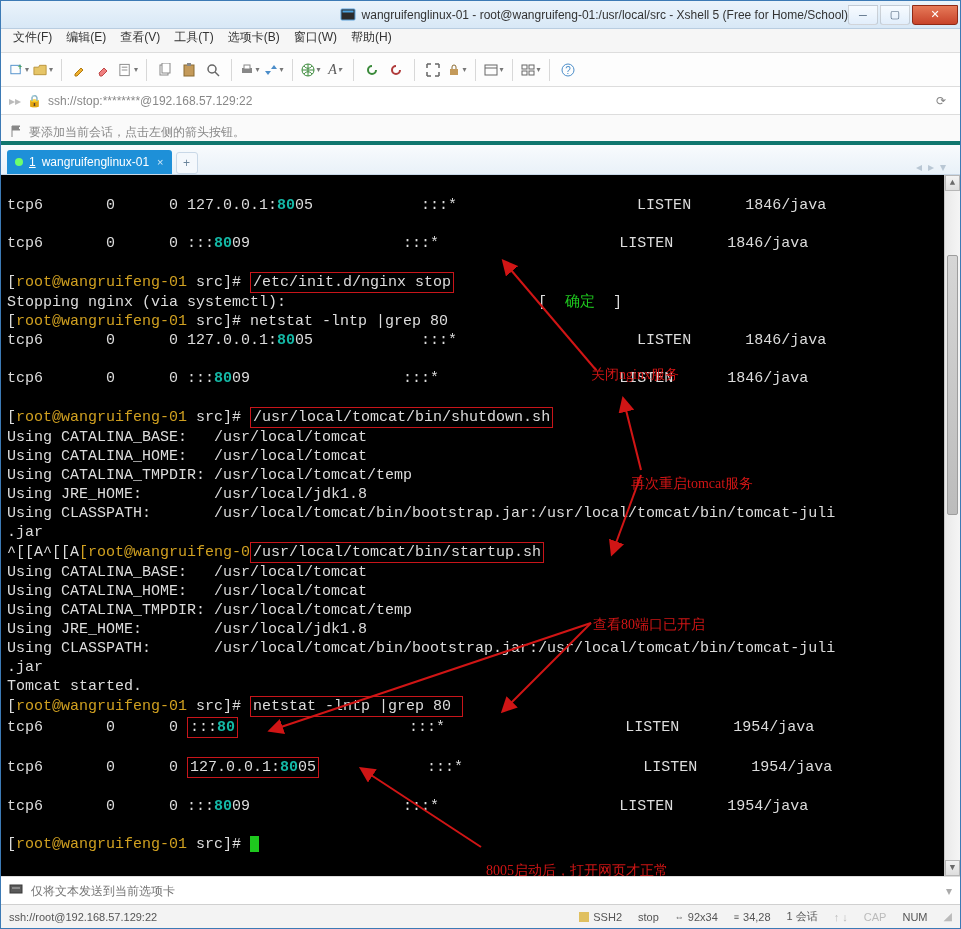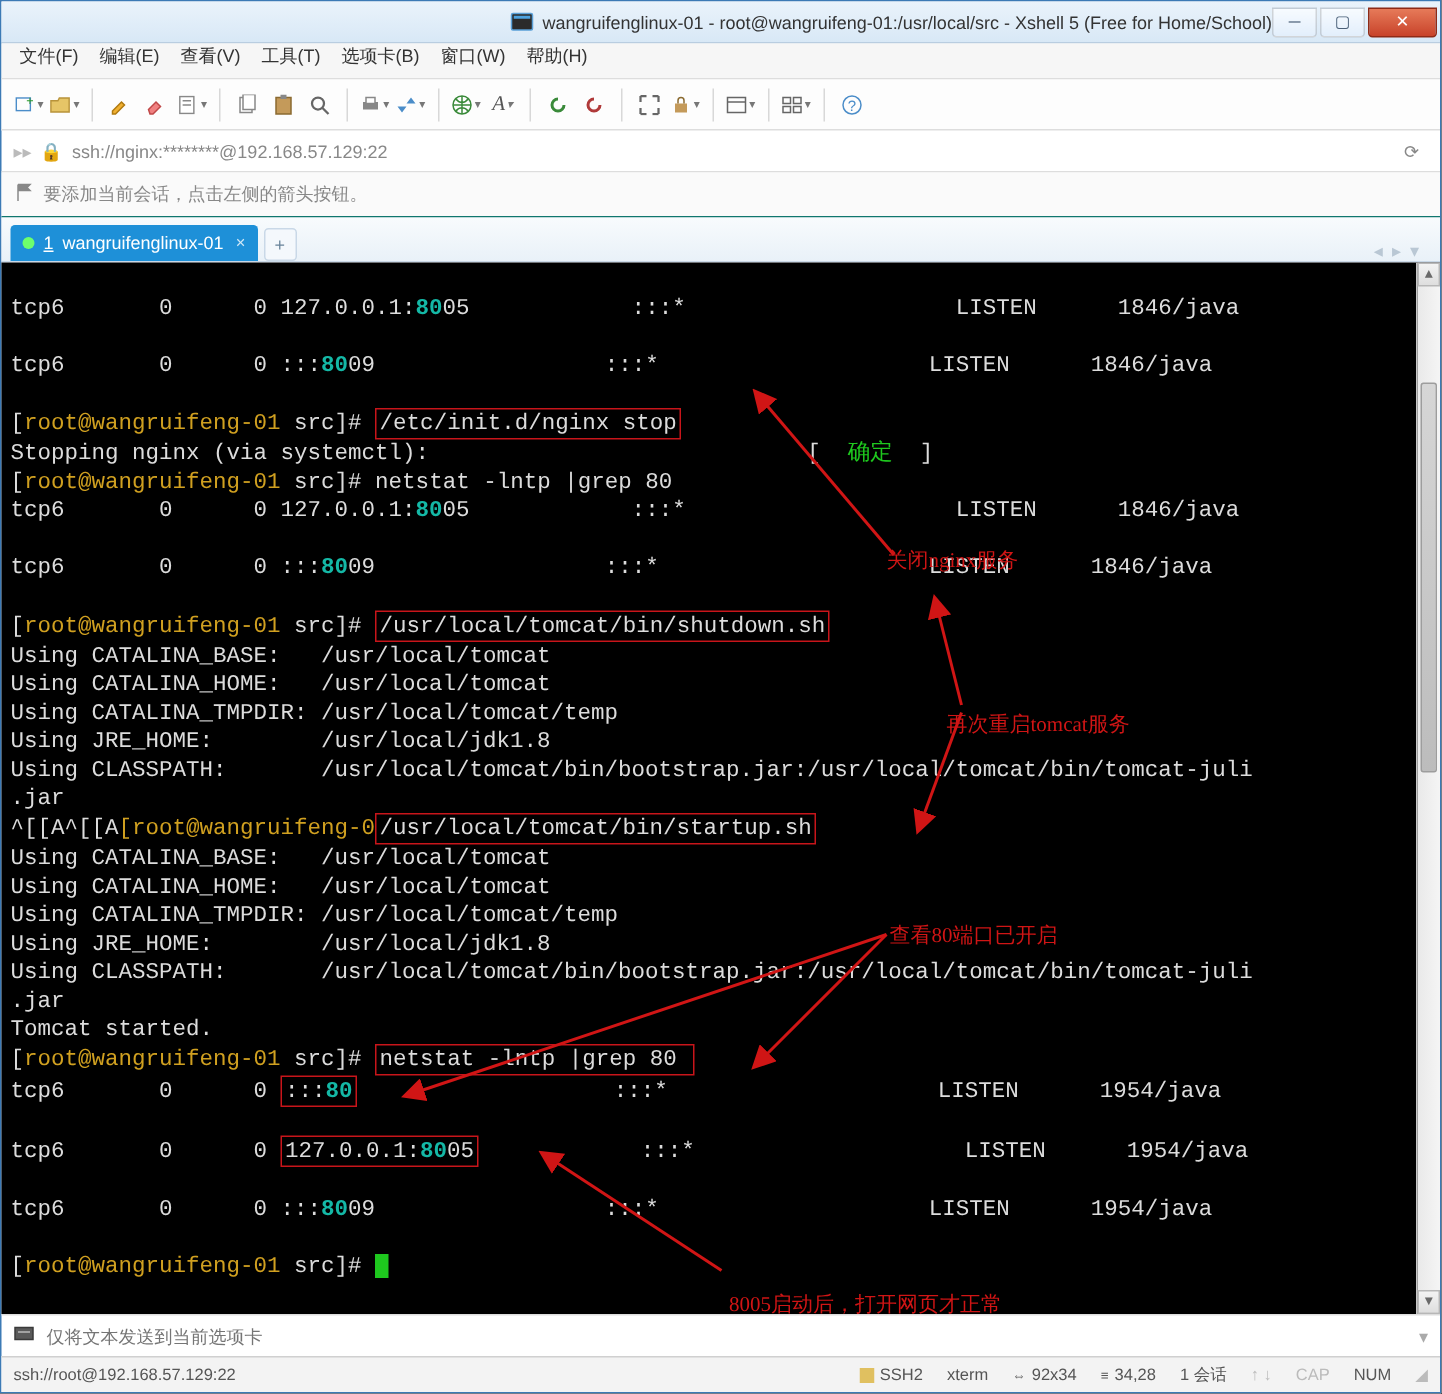--- a/index.html
+++ b/index.html
@@ -19,21 +19,21 @@
   
   .toolbar { height: 34px; display: flex; align-items: center; gap: 4px; padding: 0 8px; border-bottom: 1px solid #ddd; background:#fdfdfd; }
   .tool-sep { width:1px; height:22px; background:#d8d8d8; margin:0 4px; }
   .tool-btn { width: 20px; height: 20px; display:flex; align-items:center; justify-content:center; color:#555; border-radius:2px; }
   .tool-drop::after { content:"▾"; font-size:8px; margin-left:1px; color:#777; }
   
   .address-bar { height: 28px; display:flex; align-items:center; gap:6px; padding:0 8px; border-bottom:1px solid #ddd; color:#888; }
   .addr-text { flex:1; }
   .addr-reload { color:#888; padding:0 6px; }
   
-  .hint-bar { height: 30px; display:flex; align-items:center; padding:0 8px; gap:6px; color:#888; border-bottom:1px solid #0f766e; background:#fafafa;}
+  .hint-bar { height: 30px; display:flex; align-items:flex-end; padding:0 8px; gap:6px; color:#888; border-bottom:4px solid #0f766e; background:#fafafa;}
   
   .tabs-row { height: 30px; display:flex; align-items:flex-end; padding:0 6px; background: linear-gradient(#f8fbfd,#e9f1f8); border-bottom:1px solid #c9d8e7; }
   .tab { background:#1e90d8; color:#fff; height:24px; display:flex; align-items:center; padding:0 8px; border-radius:3px 3px 0 0; gap:6px; font-size:12px; }
   .tab .dot { width:8px; height:8px; border-radius:50%; background:#6dff6d; }
   .tab .x { color: rgba(255,255,255,.8); font-size:11px; margin-left:2px;}
   .tab-add { width:22px; height:22px; background:#f4f8fc; border:1px solid #c9d8e7; border-radius:3px; display:flex; align-items:center; justify-content:center; margin-left:4px; color:#6a849b; }
   .tabs-spacer { flex:1; }
   .tab-scroll { color:#b9c7d4; padding:0 8px; display:flex; gap:6px; align-items:center;}
   
   
@@ -207,21 +207,21 @@
         <svg width="14" height="14" viewBox="0 0 14 14">
           <circle cx="7" cy="7" r="6" fill="none" stroke="#4b8dc9"></circle>
           <text x="7" y="11" font-size="10" text-anchor="middle" fill="#4b8dc9">?</text>
         </svg>
       </span>
   </div>
 
   <div class="address-bar">
     <span style="color:#bbb">▸▸</span>
     <span>🔒</span>
-    <span class="addr-text">ssh://nginx:********@192.168.57.129:22</span>
+    <span class="addr-text">ssh://stop:********@192.168.57.129:22</span>
     <span class="addr-reload">⟳</span>
   </div>
 
   <div class="hint-bar">
     <span>
       <svg width="14" height="14" viewBox="0 0 14 14">
           <path d="M3 2v11M3 2h8l-2 2 2 2H3" fill="#888" stroke="#888"></path>
         </svg>
     </span>
     <span>要添加当前会话，点击左侧的箭头按钮。</span>
@@ -320,21 +320,21 @@
   <div class="status-bar">
     <span>ssh://root@192.168.57.129:22</span>
     <span class="spacer"></span>
     <span class="status-chunk">
         <svg width="10" height="10">
           <rect width="10" height="10" fill="#e0c060"></rect>
         </svg>
         <span>SSH2</span>
       </span>
     <span class="status-chunk">
-        <span>xterm</span>
+        <span>stop</span>
       </span>
     <span class="status-chunk">
         <span style="font-size:9px">⇔</span>
         <span>92x34</span>
       </span>
     <span class="status-chunk">
         <span style="font-size:9px">≡</span>
         <span>34,28</span>
       </span>
     <span class="status-chunk">

